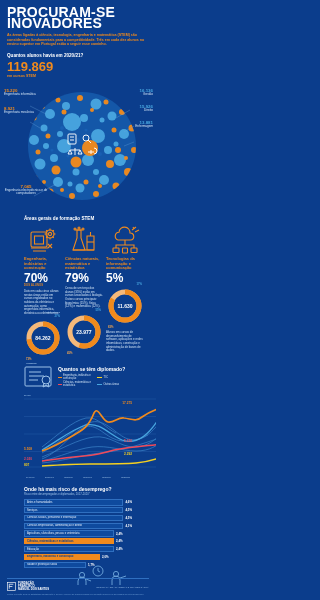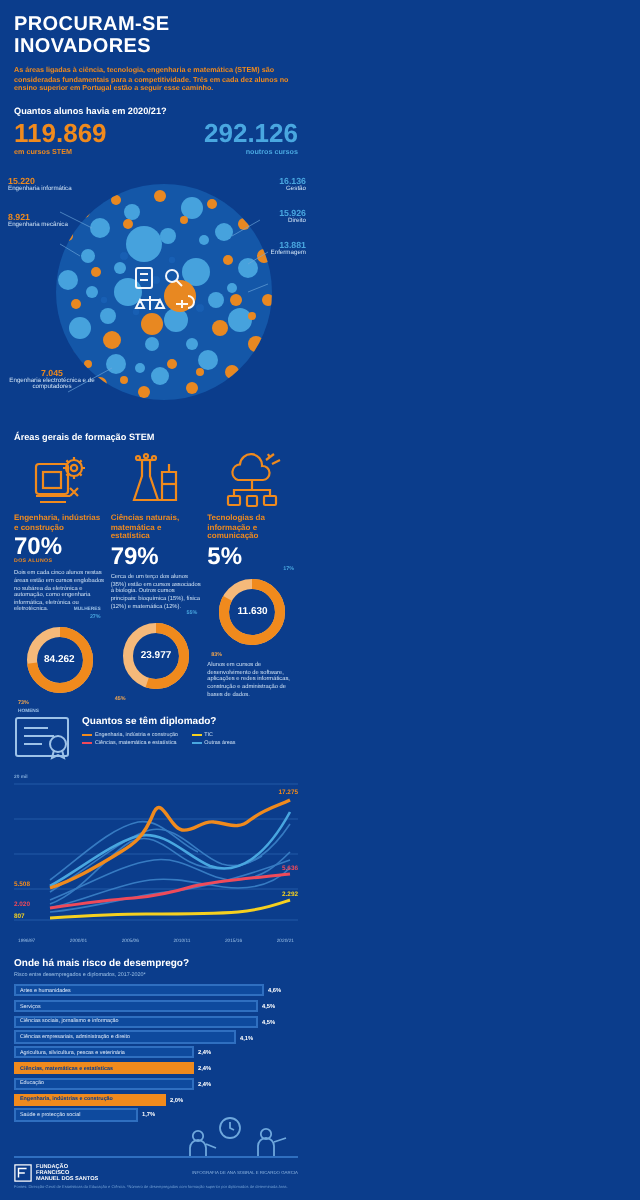--- a/index.html
+++ b/index.html
@@ -8,21 +8,21 @@
     background:#0b3d8c;
     font-family:"Liberation Sans", sans-serif;
     color:#ffffff;
     -webkit-font-smoothing:antialiased;
   }
   .page{position:relative;width:156px;height:600px;background:#0b3d8c;}
 
   
   .hdr{padding:7px 7px 0 7px;}
   .hdr h1{
-    margin:0 0 4px 0;font-size:10px;line-height:11px;letter-spacing:.2px;
+    margin:0 0 4px 0;font-size:14px;line-height:11px;letter-spacing:.2px;
     font-weight:bold;color:#fff;
   }
   .hdr p{
     margin:0;font-size:3.6px;line-height:4.6px;color:#f08a1d;font-weight:bold;
   }
 
   .q1{margin:6px 0 2px 0;font-size:4.6px;font-weight:bold;color:#fff;}
 
   .bignums{position:relative;height:26px;}
   .bn{position:absolute;}
@@ -95,41 +95,37 @@
 
   
   .foot{position:absolute;left:0;right:0;bottom:0;padding:4px 7px 4px 7px;box-sizing:border-box;}
   .fline{height:.4px;background:#2f6fc0;margin-bottom:3px;}
   .frow{display:flex;align-items:center;justify-content:space-between;gap:4px;}
   .flogo{display:flex;align-items:center;gap:2px;}
   .flogo .mark{width:9px;height:9px;flex:none;}
   .flogo .ft{font-size:2.8px;line-height:3.2px;font-weight:bold;color:#fff;}
   .fsrc{font-size:2.2px;color:#8fb6e2;text-align:right;}
   .fnote{font-size:2px;color:#6f9ed4;margin-top:2px;line-height:2.6px;}
-  .pad{padding:0 7px;}
+  .pad{padding:0 24px;}
 </style>
 </head>
 <body>
 
 <div class="page">
 
   <div class="hdr">
     <h1>PROCURAM-SE INOVADORES</h1>
     <p>As áreas ligadas à ciência, tecnologia, engenharia e matemática (STEM) são consideradas fundamentais para a competitividade. Três em cada dez alunos no ensino superior em Portugal estão a seguir esse caminho.</p>
 
     <div class="q1">Quantos alunos havia em 2020/21?</div>
 
     <div class="bignums">
       <div class="bn left">
         <div class="v">119.869</div>
         <div class="l">em cursos STEM</div>
-      </div>
-      <div class="bn right">
-        <div class="v">292.126</div>
-        <div class="l">noutros cursos</div>
       </div>
     </div>
   </div>
 
   <div class="cluster">
     <svg width="156" height="130" viewBox="0 0 156 130">
       <defs>
         <clipPath id="circClip">
             <circle cx="82" cy="62" r="54"></circle>
           </clipPath>

